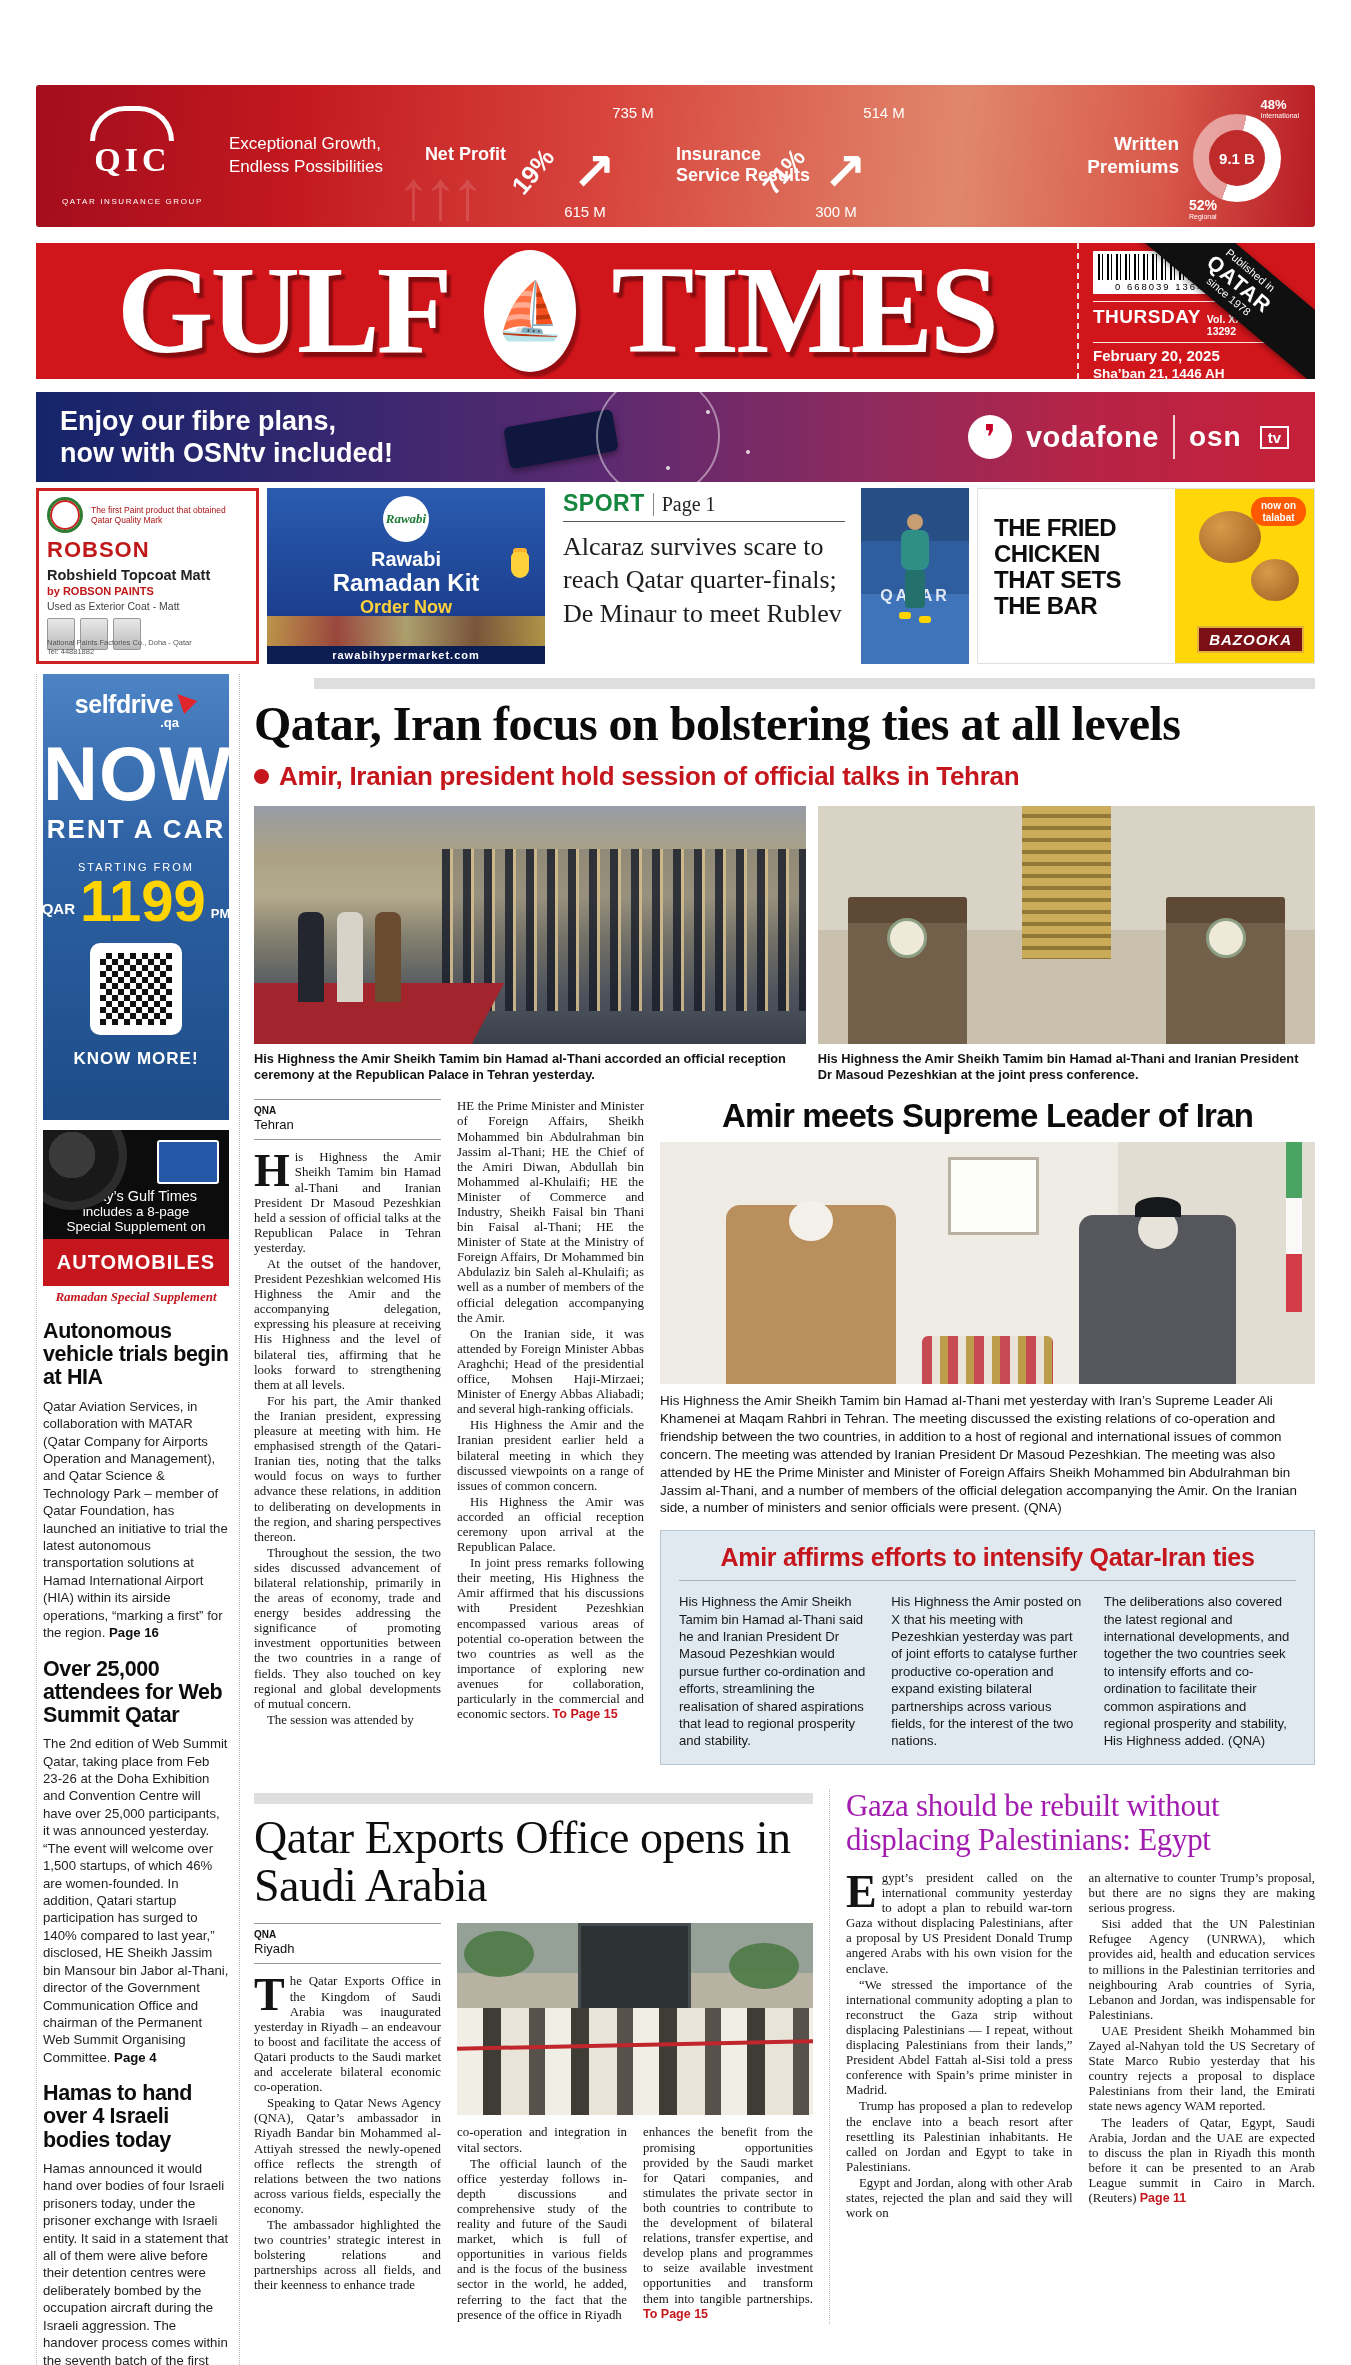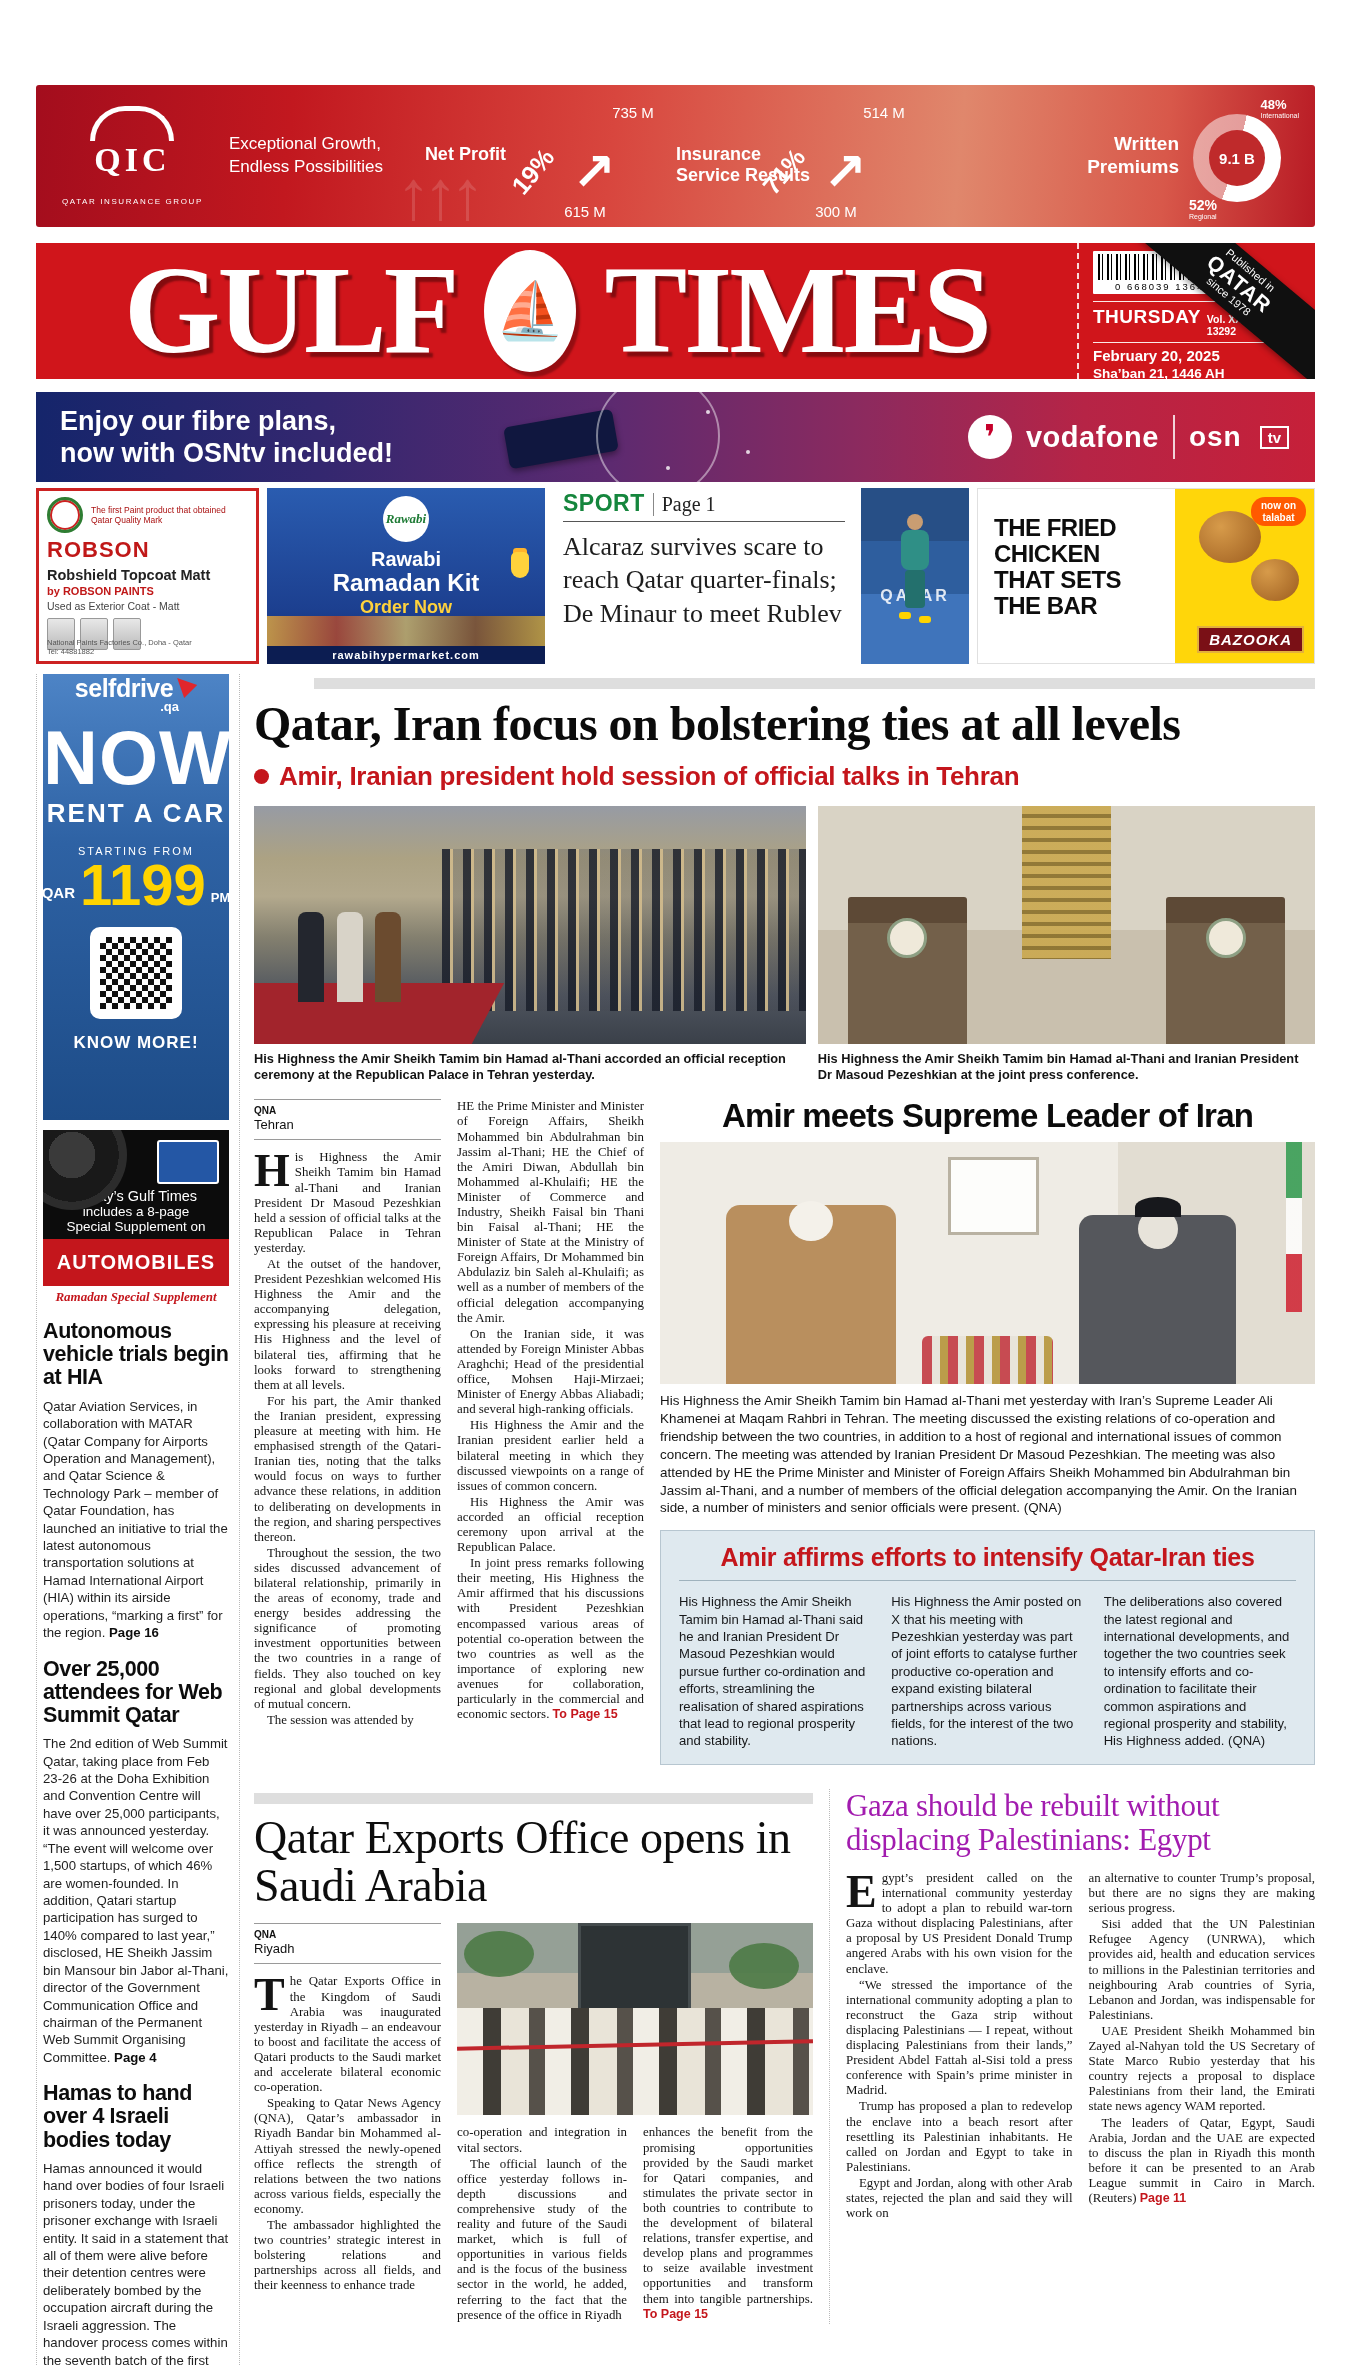--- a/index.html
+++ b/index.html
@@ -29,21 +29,21 @@
          background:conic-gradient(from 200deg,rgba(255,255,255,.5) 0 48%,#fff 48% 100%);
          display:flex;align-items:center;justify-content:center;}
   .donut-in{width:56px;height:56px;border-radius:50%;background:#bf2a2b;display:flex;align-items:center;justify-content:center;
             font-weight:700;font-size:15px;}
   .d-intl{position:absolute;right:-10px;top:-2px;text-align:left;font-size:13px;font-weight:700;line-height:1;}
   .d-intl small,.d-reg small{display:block;font-size:7px;font-weight:400;margin-top:1px;}
   .d-reg{position:absolute;left:-4px;bottom:-8px;font-size:14px;font-weight:700;line-height:1;}
 
   
   .masthead{position:relative;margin:16px 36px 0;height:136px;background:#d0151b;display:flex;overflow:hidden;}
-  .mh-title{flex:1;display:flex;align-items:center;justify-content:center;gap:28px;color:#fff;
+  .mh-title{flex:1;display:flex;align-items:center;justify-content:center;gap:35px;color:#fff;
             font-family:"Liberation Serif","DejaVu Serif",serif;font-weight:700;font-size:124px;letter-spacing:-3px;
             text-shadow:4px 5px 2px rgba(40,0,0,.45);line-height:1;}
   .mh-oval{width:92px;height:122px;background:#fff;border-radius:50%;display:flex;align-items:center;justify-content:center;
            box-shadow:4px 5px 2px rgba(40,0,0,.35);flex:0 0 auto;}
   .mh-boat{font-size:56px;color:#111;text-shadow:none;letter-spacing:0;}
   .mh-info{width:238px;border-left:2px dashed rgba(255,255,255,.85);color:#fff;padding:8px 14px 6px;box-sizing:border-box;flex:0 0 auto;}
   .barcode{background:#fff;width:138px;padding:3px 5px 2px;border-radius:1px;}
   .bars{height:26px;background:repeating-linear-gradient(90deg,#000 0 2px,#fff 2px 4px,#000 4px 5px,#fff 5px 9px);}
   .bdigits{color:#000;font-size:9.5px;letter-spacing:2px;text-align:center;margin-top:1px;}
   .mh-day-row{border-top:1px solid rgba(255,255,255,.9);margin-top:7px;padding-top:4px;display:flex;align-items:baseline;gap:6px;}
@@ -118,21 +118,21 @@
   .ck-badge{position:absolute;right:8px;top:8px;background:#ff5a00;color:#fff;border-radius:14px;padding:3px 10px;
             font-size:10px;font-weight:700;text-align:center;line-height:1.15;}
   .ck-brand{position:absolute;right:10px;bottom:10px;background:#7a1016;color:#fff;border:2px solid #e2b13c;
             font-weight:800;font-style:italic;font-size:15px;padding:3px 10px;letter-spacing:1px;}
 
   
   .main{margin:10px 36px 0;display:grid;grid-template-columns:204px 1fr;}
   .sidebar{border-left:1.5px dotted #b9b9b9;border-right:1.5px dotted #b9b9b9;padding:0 10px 0 6px;}
 
   .ad-selfdrive{height:446px;background:linear-gradient(180deg,#4d84c6 0%,#2e62a4 38%,#1d4c88 100%);color:#fff;
-                text-align:center;box-sizing:border-box;position:relative;}
+                text-align:center;padding-top:16px;box-sizing:border-box;position:relative;}
   .sd-logorow{display:flex;align-items:flex-start;justify-content:center;gap:4px;}
   .sd-logo{font-size:25px;font-weight:800;letter-spacing:-.5px;}
   .sd-pin{width:20px;height:20px;background:#e0262c;clip-path:polygon(0 0,100% 35%,35% 100%);margin-top:4px;}
   .sd-qa{font-size:13px;font-weight:700;margin-top:-4px;text-align:right;padding-right:50px;}
   .sd-now{font-size:76px;font-weight:800;line-height:.95;margin-top:8px;letter-spacing:1px;}
   .sd-rent{font-size:26px;font-weight:700;letter-spacing:2px;margin-top:4px;}
   .sd-start{font-size:11px;letter-spacing:2px;margin-top:16px;}
   .sd-pricerow{display:flex;align-items:flex-end;justify-content:center;gap:5px;margin-top:2px;}
   .sd-cur{font-size:15px;font-weight:700;padding-bottom:10px;}
   .sd-price{font-size:58px;font-weight:800;color:#ffd400;line-height:.9;}

